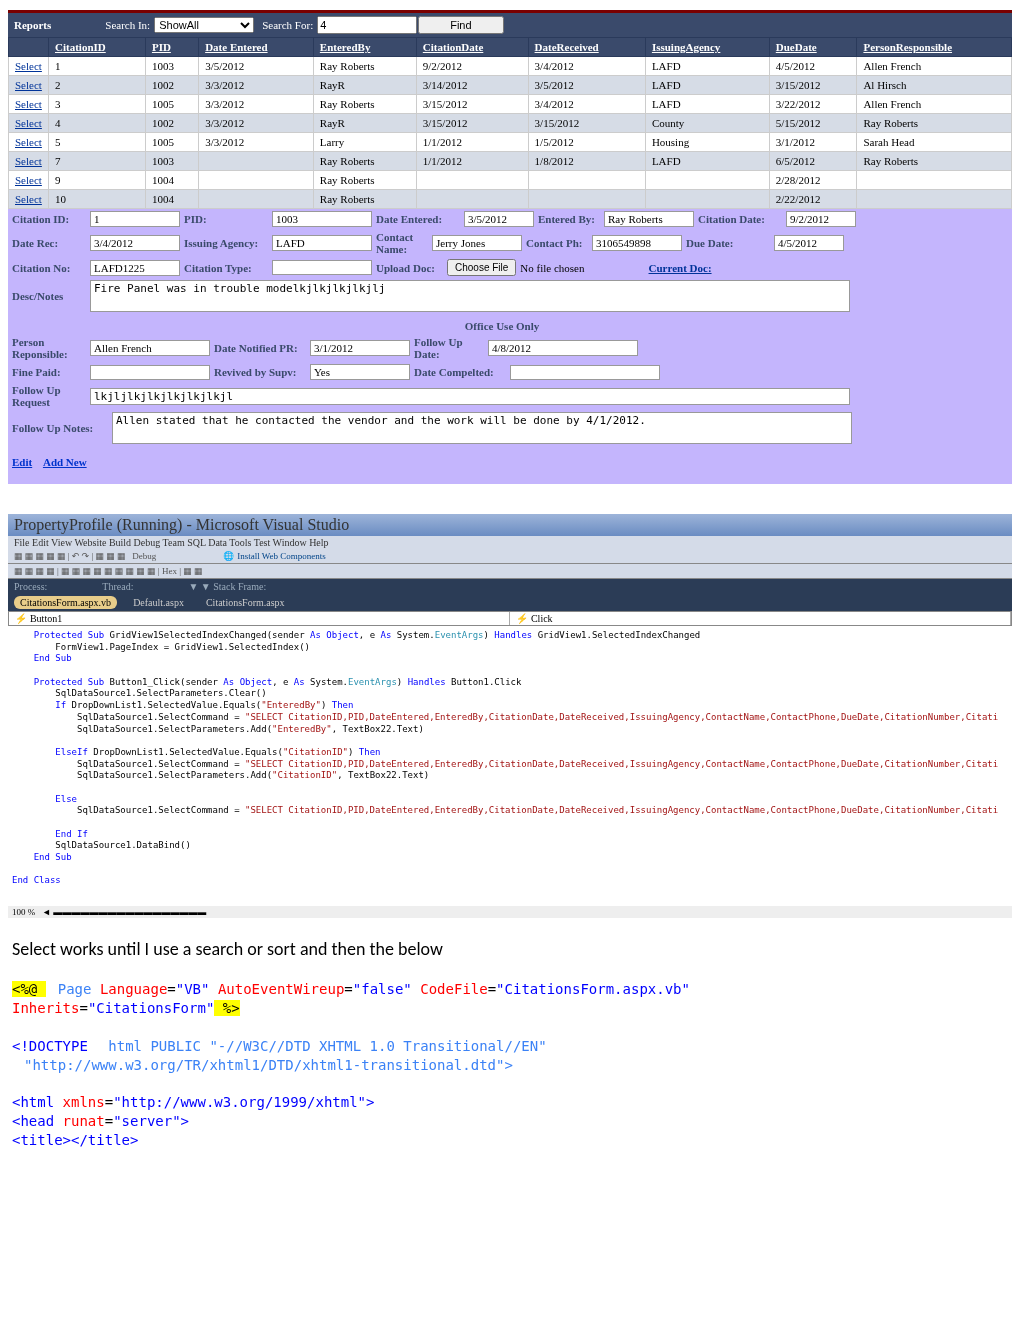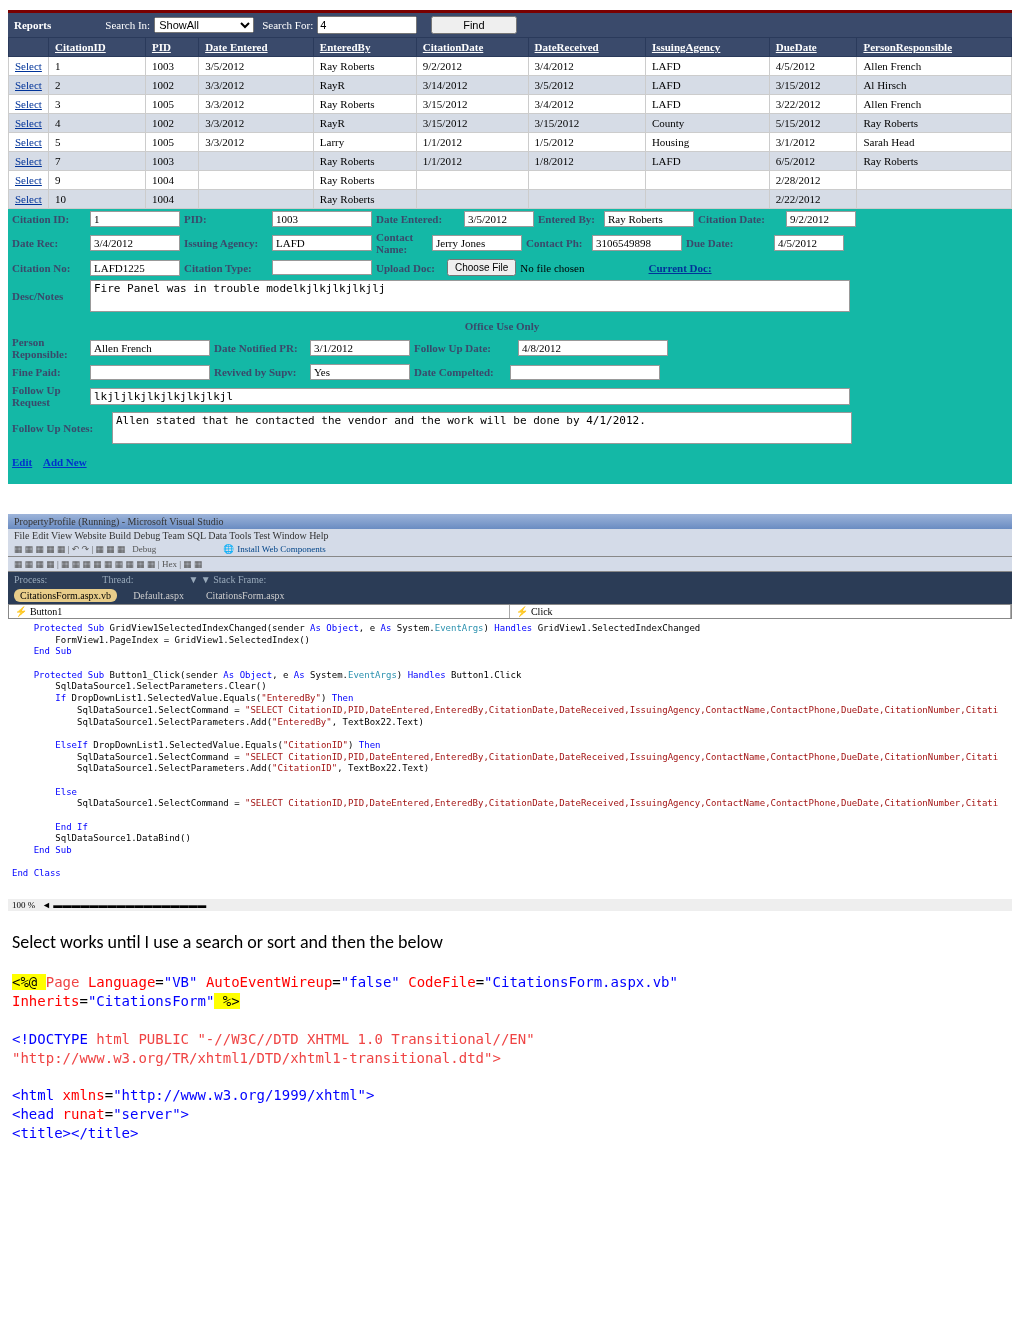--- a/index.html
+++ b/index.html
@@ -4,54 +4,54 @@
   <style>
     * { box-sizing: border-box; margin: 0; padding: 0; }
     body { font-family: "Times New Roman", serif; font-size: 11px; background: #fff; padding: 0; width: 1020px; }
     .outer { border-top: 3px solid #7a0000; margin: 10px 8px 0 8px; }
     .topbar { background: #3a4a6b; display: flex; align-items: center; padding: 3px 6px; color: white; font-size: 11px; }
     .topbar .reports-btn { color: #fff; font-weight: bold; margin-right: 50px; cursor: pointer; }
     .topbar label { color: #fff; margin: 0 4px; }
     .topbar select { width: 100px; font-size: 11px; }
     .topbar input[type=text] { width: 100px; font-size: 11px; padding: 1px; }
     .topbar .searchfor { width: 130px; }
-    .topbar .findbtn { padding: 1px 30px; font-size: 11px; margin-left: 14px; }
+    .topbar .findbtn { padding: 1px 30px; font-size: 11px; margin-left: 1px; }
     table.grid { width: 100%; border-collapse: collapse; font-size: 11px; }
     table.grid th { background: #3a4a6b; color: #fff; text-decoration: underline; padding: 3px 6px; text-align: left; font-weight: bold; border: 1px solid #2a3a5b; }
     table.grid td { padding: 3px 6px; border: 1px solid #ccc; }
     table.grid tr.alt td { background: #d6dce6; }
     table.grid tr.normal td { background: #fff; }
     table.grid a.select { color: #003399; text-decoration: underline; }
-    .form-area { background: #14b8a6; font-size: 11px; padding: 0 16px 6px 0; }
+    .form-area { background: #c4b5fd; font-size: 11px; padding: 0 16px 6px 0; }
     .form-row { display: flex; padding: 2px 4px; align-items: center; flex-wrap: nowrap; }
     .form-row .lbl { color: #3a4a6b; font-weight: bold; width: 78px; flex-shrink: 0; }
     .form-row .lbl2 { color: #3a4a6b; font-weight: bold; width: 92px; flex-shrink: 0; text-align: left; padding-left: 4px; }
     .form-row .val { background: #fff; border: 1px solid #999; padding: 1px 3px; min-height: 15px; }
     .form-row .lnk { color: #003399; text-decoration: underline; }
     .officeuse { text-align: center; font-weight: bold; color: #3a4a6b; padding: 6px 0 2px 0; }
     .editlinks { padding: 10px 0; }
     .editlinks a { color: #0033cc; text-decoration: underline; margin: 0 4px; font-weight: bold; }
     .vs-shot { margin: 30px 8px 10px 8px; }
-    .vs-titlebar { background: linear-gradient(#9db4d9,#6a8cc2); color: #333; font-size: 10px; padding: 2px 6px; }
+    .vs-titlebar { background: linear-gradient(#9db4d9,#6a8cc2); color: #333; font-size: 16px; padding: 2px 6px; }
     .vs-menubar { background: #d4dbe8; color: #333; font-size: 10px; padding: 1px 6px; }
     .vs-toolbar { background: #d4dbe8; font-size: 9px; padding: 2px 6px; border-bottom: 1px solid #888; color: #555; }
     .vs-tabs { background: #2b3c56; color: #fff; font-size: 10px; padding: 2px 6px; display: flex; gap: 10px; }
     .vs-tabs span.active { background: #e8cd8a; color: #000; padding: 1px 6px; border-radius: 6px; }
     .vs-tabs span.inactive { color: #ccc; padding: 1px 6px; }
     .vs-dropdown { background: #fff; display: flex; font-size: 10px; border: 1px solid #888; }
     .vs-dropdown div { flex: 1; padding: 1px 6px; border-right: 1px solid #aaa; }
     .vs-code { background: #fff; font-family: Consolas, monospace; font-size: 9px; padding: 4px; line-height: 1.3; white-space: pre; overflow: hidden; height: 280px; color: #000; }
     .vs-code .kw { color: #0000ff; }
     .vs-code .type { color: #2b91af; }
     .vs-code .str { color: #a31515; }
     .vs-status { background: #2b3c56; color: #fff; font-size: 10px; padding: 2px 6px; display: flex; justify-content: space-between; }
     .prose { font-family: Calibri, sans-serif; font-size: 18px; margin: 20px 12px; }
     .code-block { font-family: Consolas, monospace; font-size: 14px; margin: 10px 12px; line-height: 1.35; }
     .hl { background: #ffff00; }
-    .cb-tag { color: #ef4444; }
+    .cb-tag { color: #3b82f6; padding-left: 12px; }
     .cb-attr { color: #ff0000; }
     .cb-val { color: #0000ff; }
     .cb-kw { color: #0000ff; }
     .selectcol { width: 40px; }
   </style>
 </head>
 <body>
 
 <div class="outer">
   <div class="topbar">
@@ -218,21 +218,21 @@
     <div class="form-row">
       <span class="lbl">Desc/Notes</span>
       <span class="val" style="width:760px;height:32px;font-family:monospace">Fire Panel was in trouble modelkjlkjlkjlkjlj</span>
     </div>
     <div class="officeuse">Office Use Only</div>
     <div class="form-row">
       <span class="lbl">Person Reponsible:</span>
       <span class="val" style="width:120px">Allen French</span>
       <span class="lbl2" style="width:100px">Date Notified PR:</span>
       <span class="val" style="width:100px">3/1/2012</span>
-      <span class="lbl2" style="width:108px">Follow Up Date:</span>
+      <span class="lbl2" style="width:78px">Follow Up Date:</span>
       <span class="val" style="width:150px">4/8/2012</span>
     </div>
     <div class="form-row">
       <span class="lbl">Fine Paid:</span>
       <span class="val" style="width:120px"></span>
       <span class="lbl2" style="width:100px">Revived by Supv:</span>
       <span class="val" style="width:100px">Yes</span>
       <span class="lbl2" style="width:100px">Date Compelted:</span>
       <span class="val" style="width:150px"></span>
     </div>

